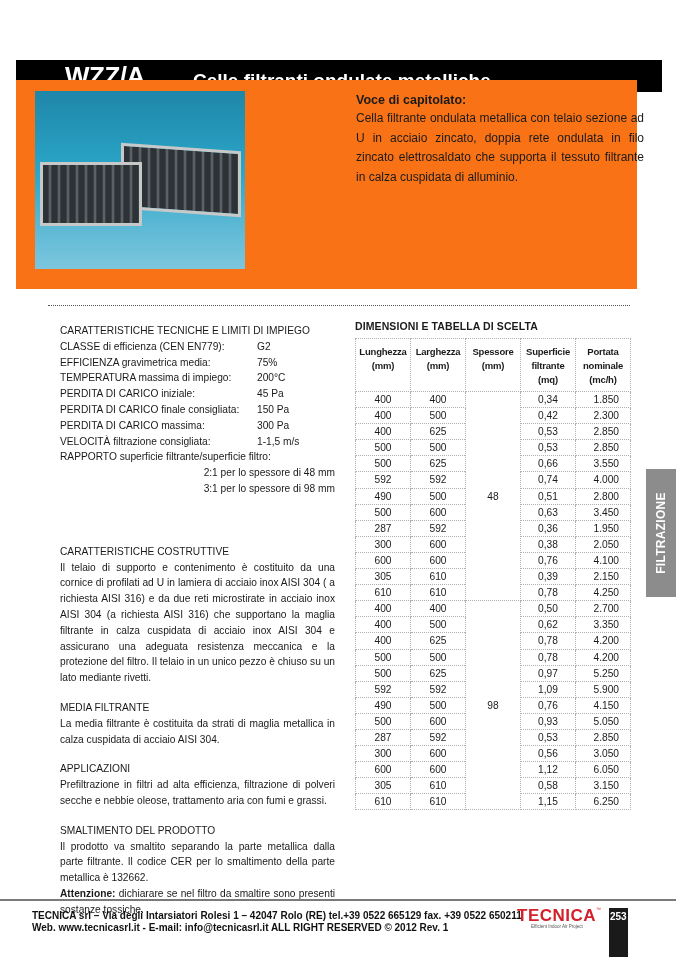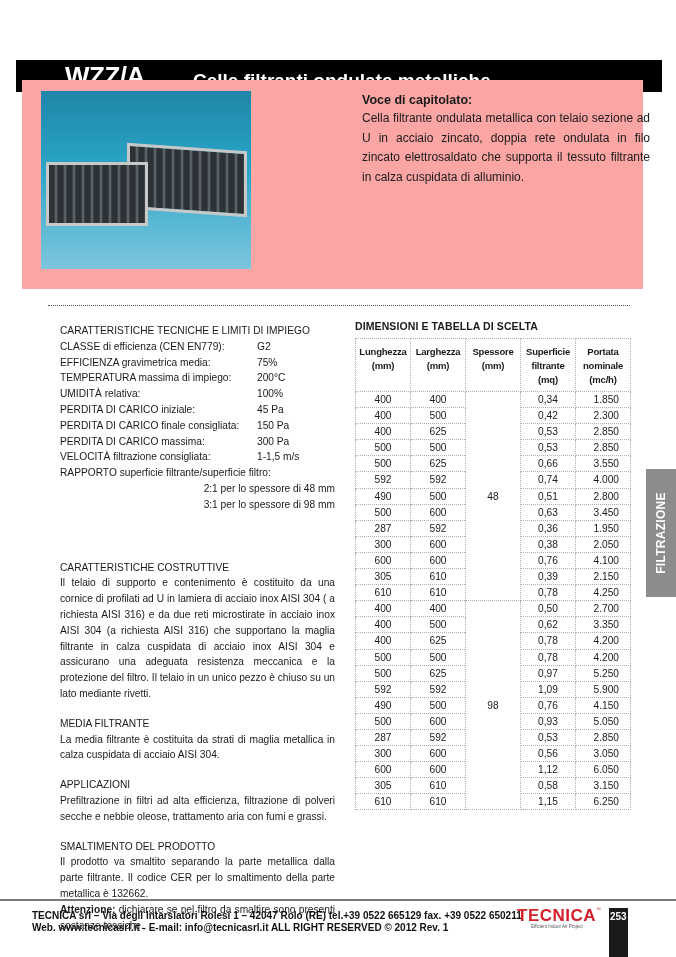--- a/index.html
+++ b/index.html
@@ -1,21 +1,21 @@
 <!DOCTYPE html>
 <html><head>
 <meta charset="utf-8">
 <style>
   html, body { margin:0; padding:0; }
   body { width:676px; height:957px; background:#ffffff; position:relative; overflow:hidden;
          font-family:"Liberation Sans", sans-serif; color:#1a1a1a; }
   .header { position:absolute; left:16px; top:32px; width:646px; height:32px; background:#000000;margin-top:28px; }
   .header .code { position:absolute; left:49px; top:1px; color:#fff; font-weight:bold; font-size:26px; letter-spacing:-0.5px; }
   .header .sub { position:absolute; left:177px; top:10px; color:#fff; font-weight:bold; font-size:19px; }
-  .hero { position:absolute; left:16px; top:80px; width:621px; height:209px; background:#fca5a5;margin-left:6px; }
+  .hero { position:absolute; left:16px; top:80px; width:621px; height:209px; background:#f97316; }
   .photo { position:absolute; left:19px; top:11px; width:210px; height:178px;
            background:linear-gradient(180deg,#1f86a8 0%,#2aa6c8 45%,#5bb8d4 75%,#7cc6de 100%); overflow:hidden; }
   .filt { position:absolute; border:3px solid #c7c9c9; background:repeating-linear-gradient(90deg,#2d3236 0px,#2d3236 5px,#4a5156 6px,#6a7176 7px,#2d3236 9px); }
   .filt.f1 { left:5px; top:71px; width:96px; height:58px; }
   .filt.f2 { left:86px; top:56px; width:114px; height:60px; transform:skewY(4deg); }
   .voce { position:absolute; left:340px; top:13px; width:288px; }
   .voce .t { font-weight:bold; font-size:12.5px; margin-bottom:2px; }
   .voce .b { font-size:12px; line-height:19.5px; text-align:justify; }
   .dotline { position:absolute; left:48px; top:305px; width:582px; border-top:1px dotted #555; }
   .left { position:absolute; left:60px; top:323px; width:275px; font-size:10.2px; line-height:15.8px; }
@@ -76,24 +76,20 @@
         </div>
         <div class="spec-row">
           <span class="k">EFFICIENZA gravimetrica media:</span>
           <span>75%</span>
         </div>
         <div class="spec-row">
           <span class="k">TEMPERATURA massima di impiego:</span>
           <span>200°C</span>
         </div>
         <div class="spec-row">
-          <span class="k">UMIDITÀ relativa:</span>
-          <span>100%</span>
-        </div>
-        <div class="spec-row">
           <span class="k">PERDITA DI CARICO iniziale:</span>
           <span>45 Pa</span>
         </div>
         <div class="spec-row">
           <span class="k">PERDITA DI CARICO finale consigliata:</span>
           <span>150 Pa</span>
         </div>
         <div class="spec-row">
           <span class="k">PERDITA DI CARICO massima:</span>
           <span>300 Pa</span>

